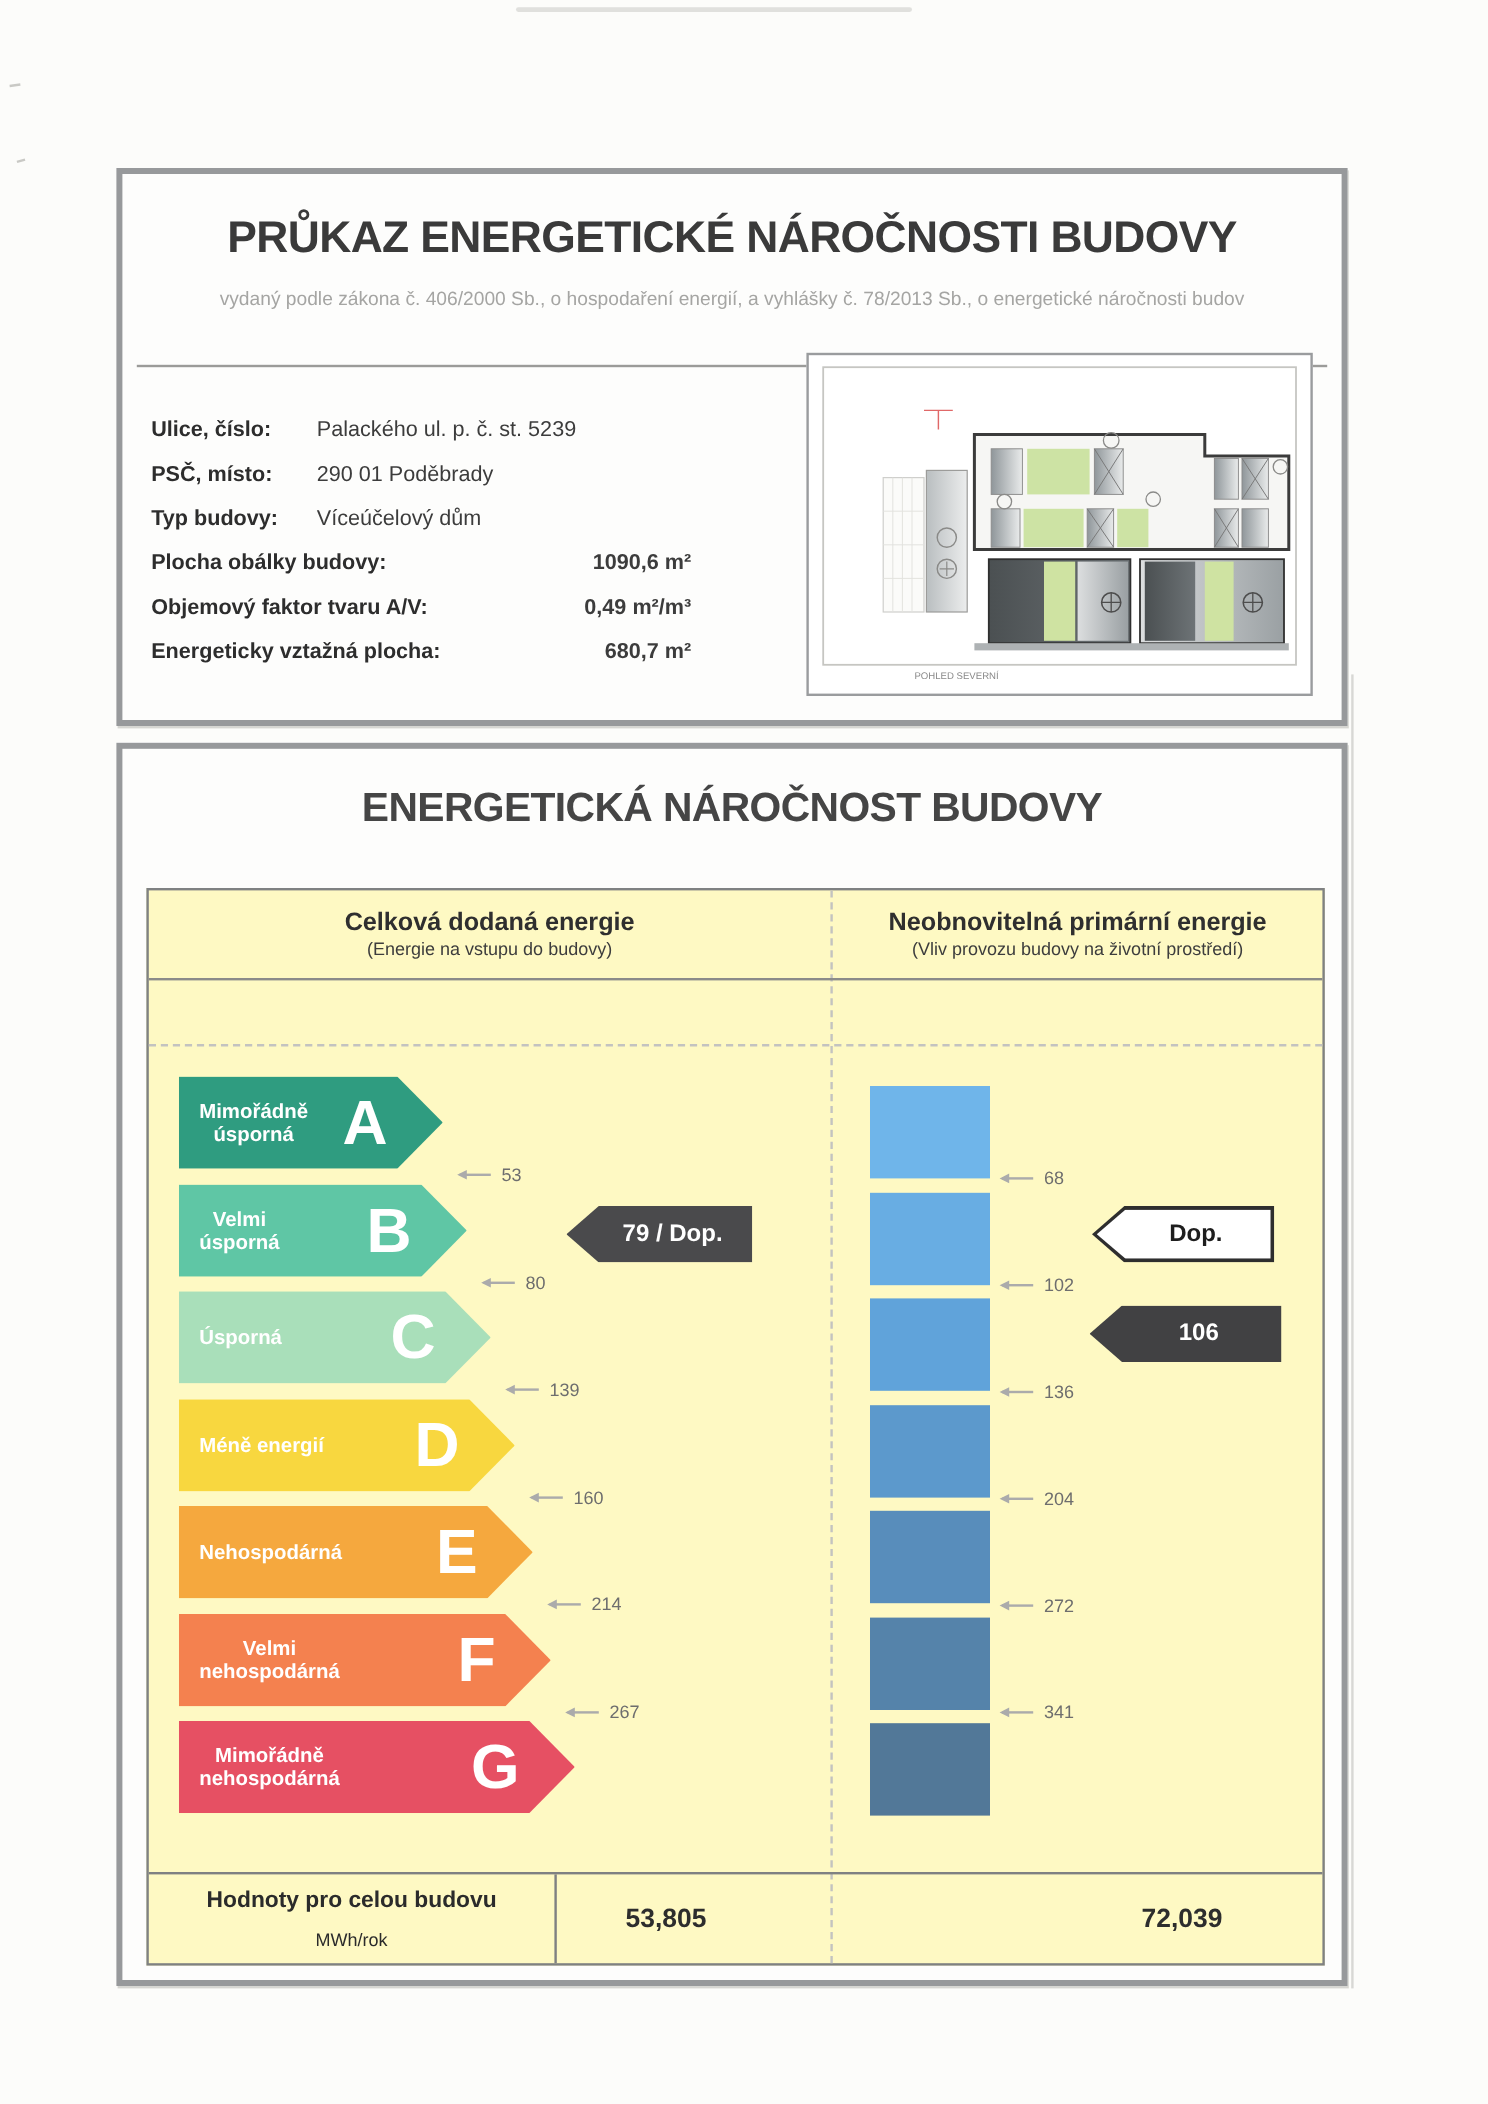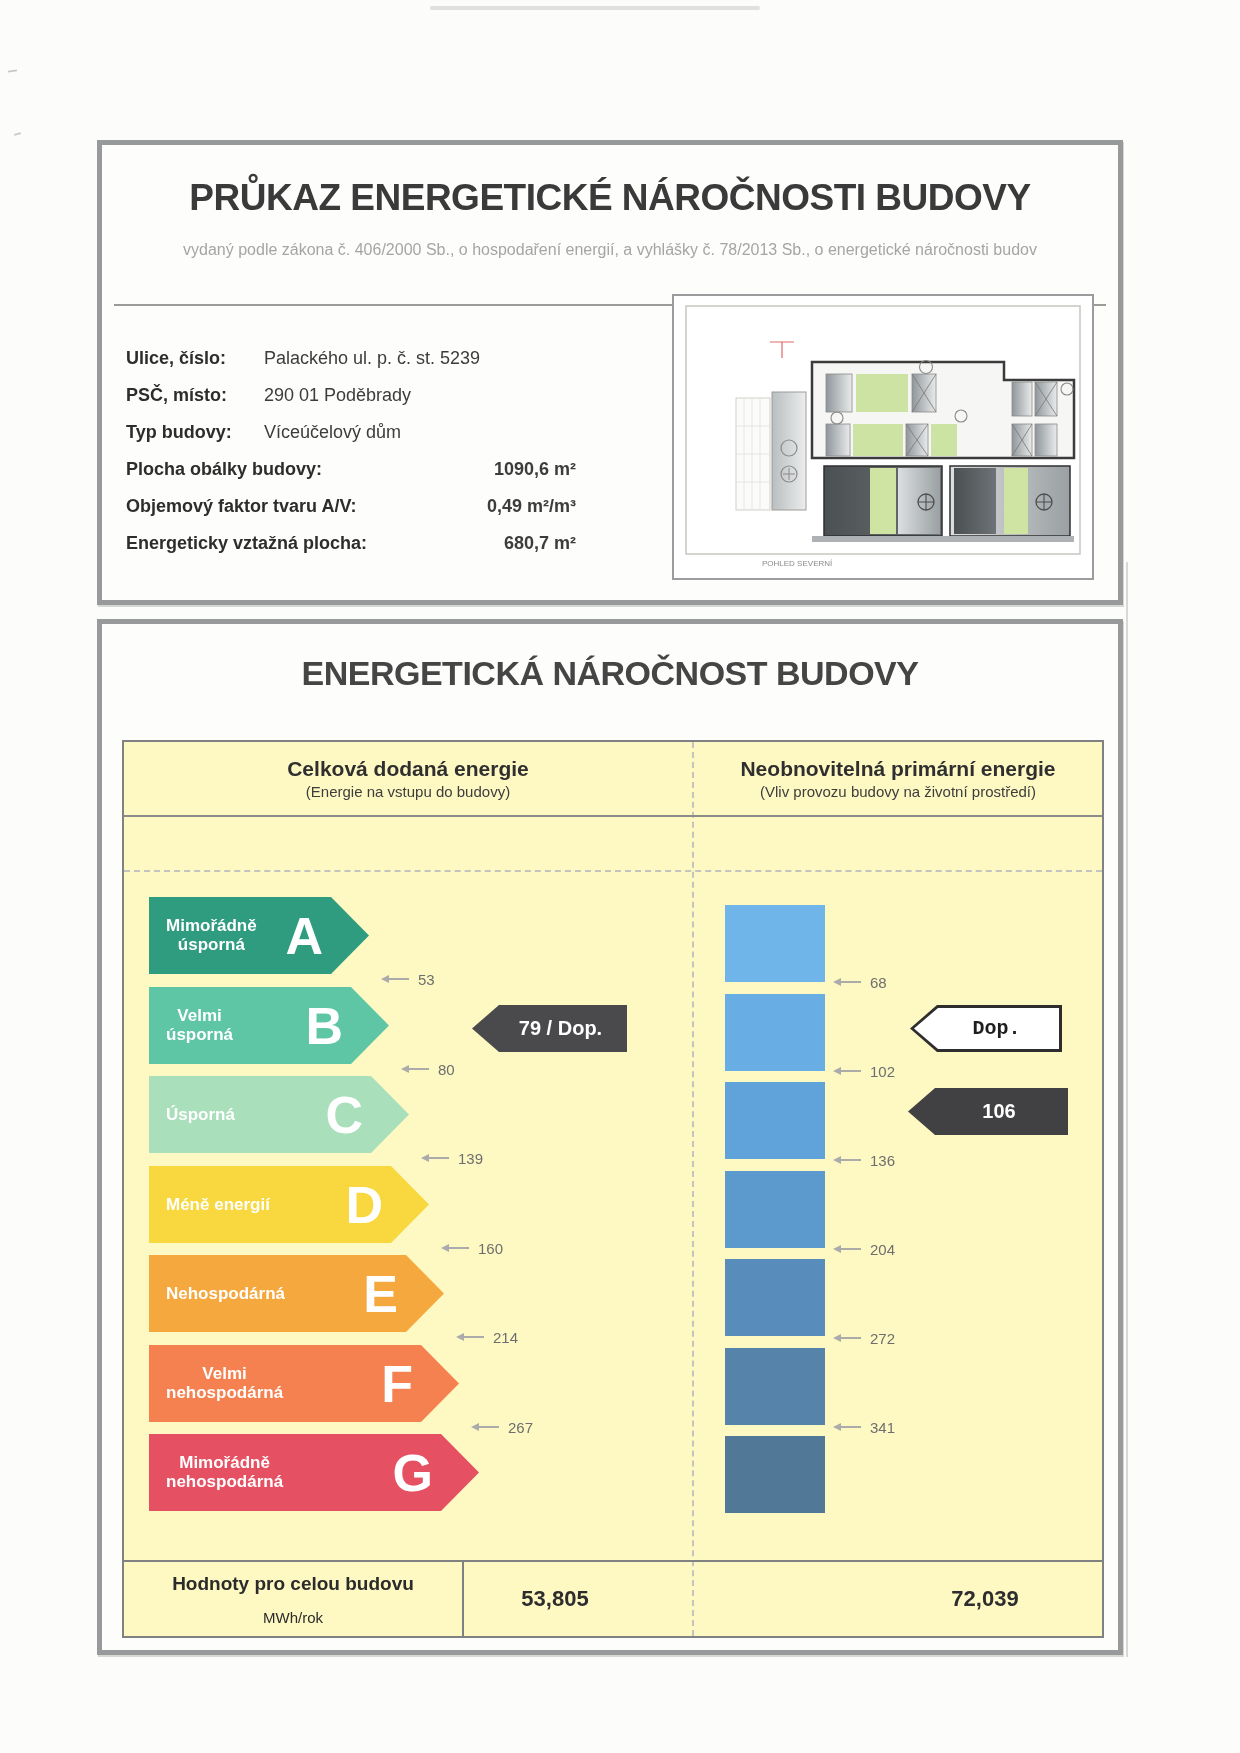--- a/index.html
+++ b/index.html
@@ -55,21 +55,21 @@
   .tick-num{font-size:15px;color:#6e6e6e;}
 
   
   .blue-seg{position:absolute;left:601px;width:100px;height:77px;}
 
   
   .marker{position:absolute;height:47px;}
   .marker-fill{position:absolute;inset:0;clip-path:polygon(27px 0,100% 0,100% 100%,27px 100%,0 50%);display:flex;align-items:center;justify-content:center;padding-left:22px;box-sizing:border-box;}
   .marker-fill span{font-size:20px;font-weight:bold;color:#fff;}
   .marker-outline-outer{position:absolute;inset:0;clip-path:polygon(27px 0,100% 0,100% 100%,27px 100%,0 50%);background:#2e2e2e;}
-  .marker-outline-inner{position:absolute;left:4px;top:3px;right:3px;bottom:3px;clip-path:polygon(24px 0,100% 0,100% 100%,24px 100%,0 50%);background:#fff;display:flex;align-items:center;justify-content:center;padding-left:20px;box-sizing:border-box;font-family:Liberation Mono, monospace;}
+  .marker-outline-inner{position:absolute;left:4px;top:3px;right:3px;bottom:3px;clip-path:polygon(24px 0,100% 0,100% 100%,24px 100%,0 50%);background:#fff;display:flex;align-items:center;justify-content:center;padding-left:20px;box-sizing:border-box;}
   .marker-outline-inner span{font-size:20px;font-weight:bold;color:#1e1e1e;}
 
   
   .table-footer{position:absolute;left:0;right:0;top:818px;bottom:0;border-top:2px solid #7f8182;}
   .footer-label-cell{position:absolute;left:0;top:0;bottom:0;width:338px;border-right:2px solid #7f8182;display:flex;flex-direction:column;justify-content:center;align-items:center;}
   .footer-label{font-size:19px;font-weight:bold;color:#2b2b2b;}
   .footer-unit{font-size:15px;color:#2b2b2b;margin-top:14px;}
   .footer-val{position:absolute;top:50%;transform:translate(-50%,-50%);font-size:22px;font-weight:bold;color:#2d2d2d;}
 </style>
 </head>

